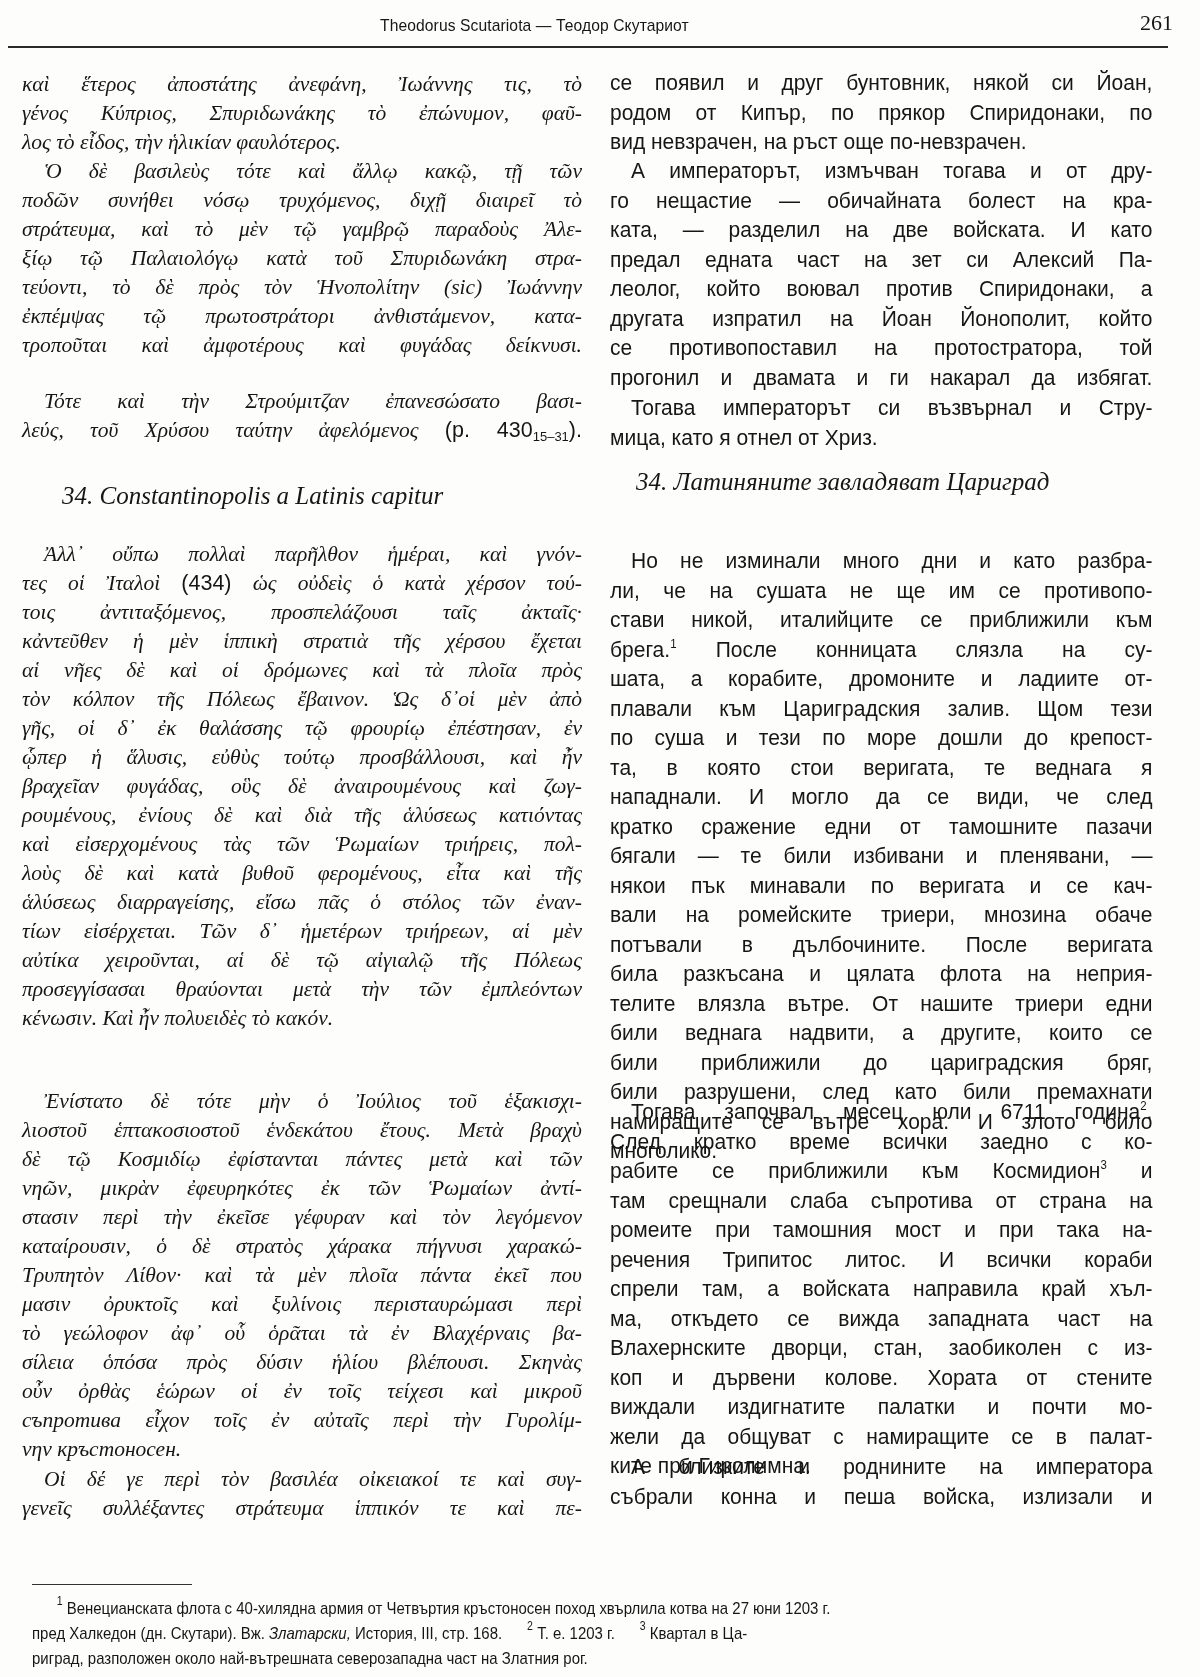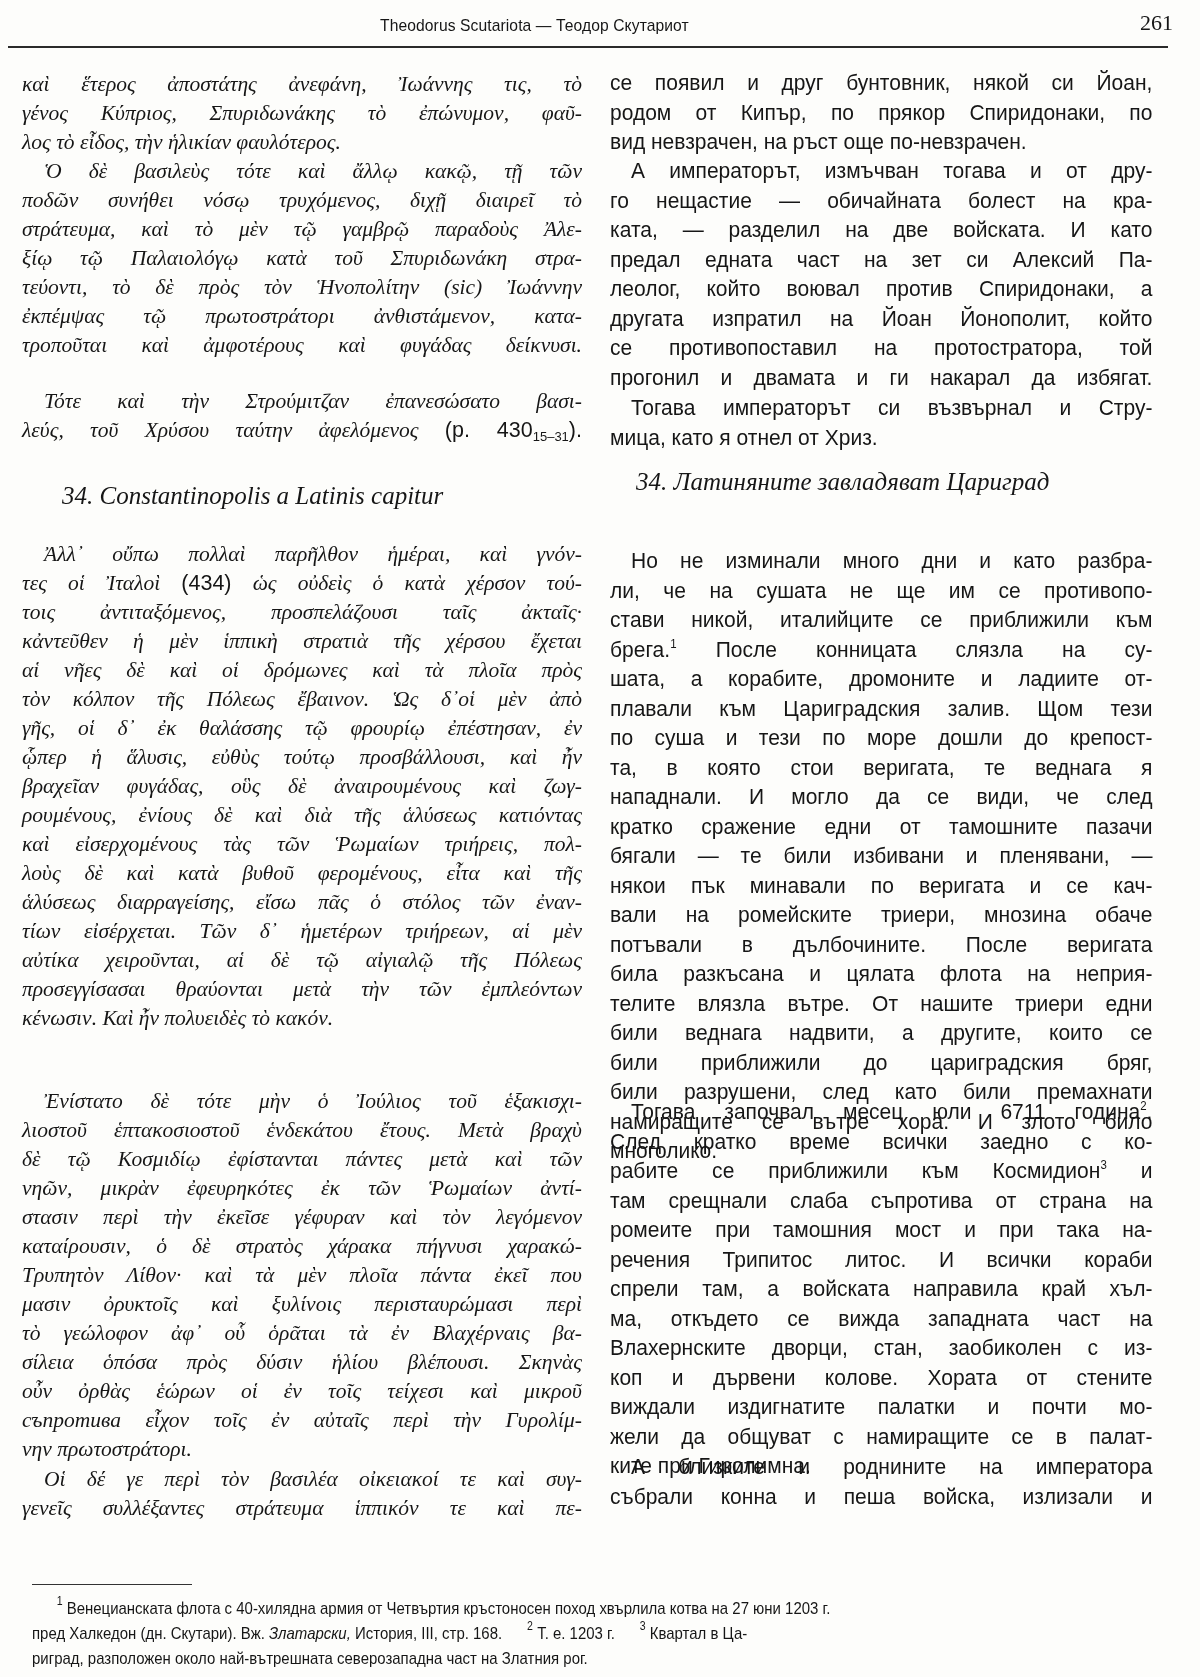--- a/index.html
+++ b/index.html
@@ -93,21 +93,21 @@
     <span class="line">δὲ τῷ Κοσμιδίῳ ἐφίστανται πάντες μετὰ καὶ τῶν</span>
     <span class="line">νηῶν, μικρὰν ἐφευρηκότες ἐκ τῶν Ῥωμαίων ἀντί-</span>
     <span class="line">στασιν περὶ τὴν ἐκεῖσε γέφυραν καὶ τὸν λεγόμενον</span>
     <span class="line">καταίρουσιν, ὁ δὲ στρατὸς χάρακα πήγνυσι χαρακώ-</span>
     <span class="line">Τρυπητὸν Λίθον· καὶ τὰ μὲν πλοῖα πάντα ἐκεῖ που</span>
     <span class="line">μασιν ὀρυκτοῖς καὶ ξυλίνοις περισταυρώμασι περὶ</span>
     <span class="line">τὸ γεώλοφον ἀφ᾽ οὗ ὁρᾶται τὰ ἐν Βλαχέρναις βα-</span>
     <span class="line">σίλεια ὁπόσα πρὸς δύσιν ἡλίου βλέπουσι. Σκηνὰς</span>
     <span class="line">οὖν ὀρθὰς ἑώρων οἱ ἐν τοῖς τείχεσι καὶ μικροῦ</span>
     <span class="line">съпротива εἶχον τοῖς ἐν αὐταῖς περὶ τὴν Γυρολίμ-</span>
-    <span class="line last">νην πρωτοστράτορι.</span>
+    <span class="line last">νην кръстоносен.</span>
   </div>
 
   <div class="col left greek" style="top:1465px;">
     <span class="line indent">Οἱ δέ γε περὶ τὸν βασιλέα οἰκειακοί τε καὶ συγ-</span>
     <span class="line">γενεῖς συλλέξαντες στράτευμα ἱππικόν τε καὶ πε-</span>
   </div>
 
   <div class="col right bg" style="top:68px;">
     <span class="line">се появил и друг бунтовник, някой си Йоан,</span>
     <span class="line">родом от Кипър, по прякор Спиридонаки, по</span>

